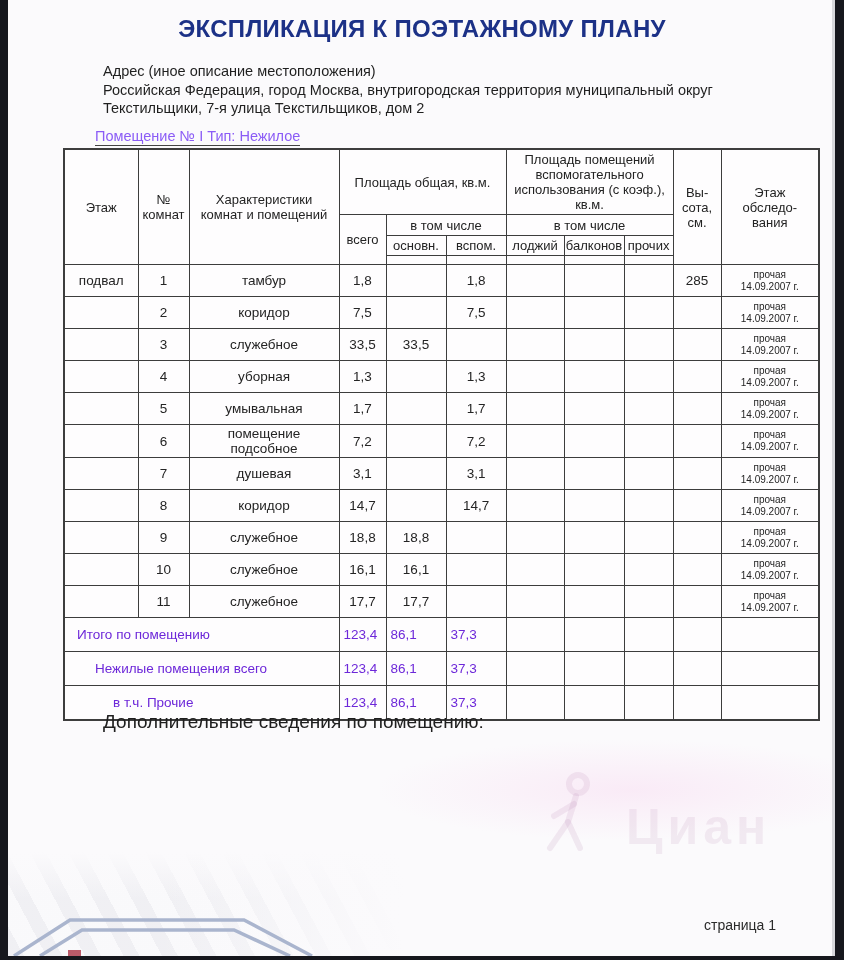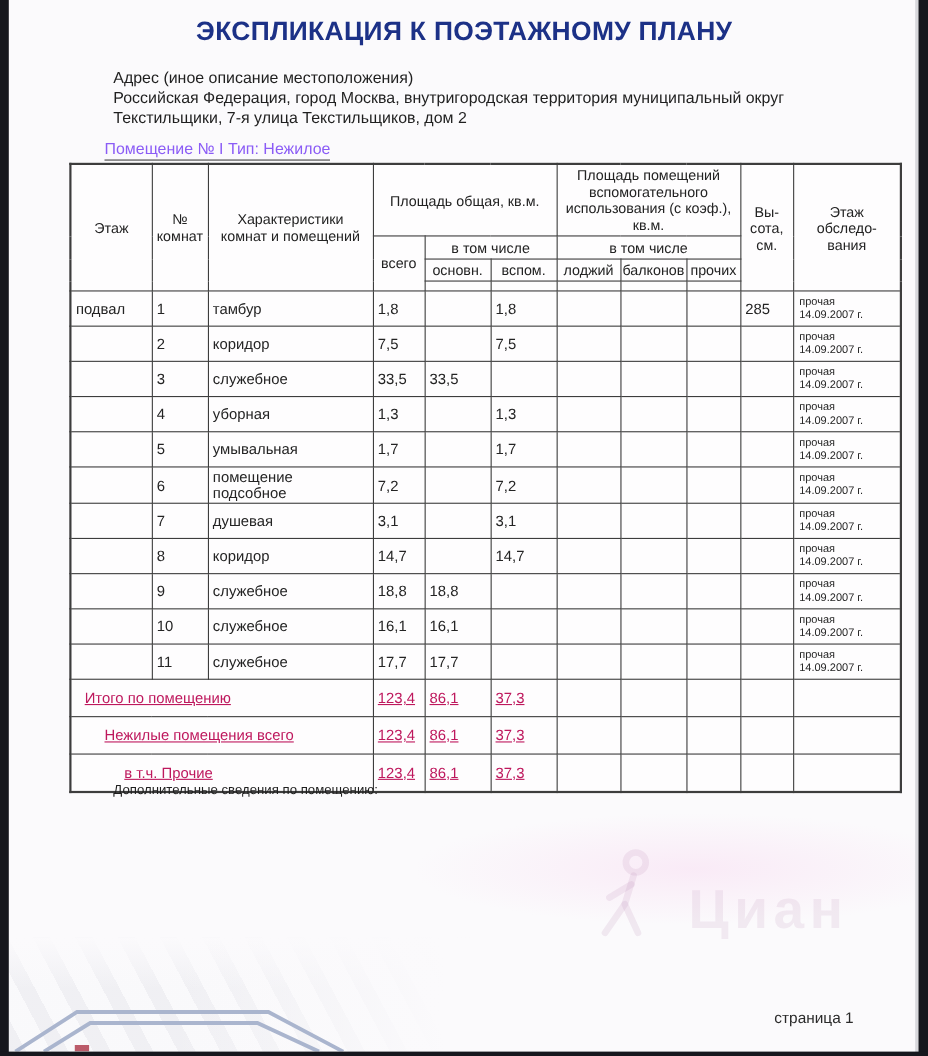--- a/index.html
+++ b/index.html
@@ -46,35 +46,35 @@
   table.explication { border:2px solid #3d3d3d; }
   th.hcell {
     font-size:13px; text-align:center; line-height:15px;
     white-space:pre-line; padding:2px 1px; color:#232323;
   }
   tr.hrow-a { height:51px; }
   tr.hrow-b { height:21px; }
   tr.hrow-c { height:15px; }
   tr.hrow-d { height:9px; }
   tr.hrow-d td { padding:0; }
-  tr.data-row { height:32px; }
+  tr.data-row { height:32px;text-align:center; }
   tr.data-row td { font-size:13.5px; padding:1px 4px; color:#242424; }
   tr.data-row td.date-cell {
     font-size:10px; line-height:12px; white-space:pre-line;
     padding:1px 5px; vertical-align:middle;
   }
   tr.summary-row { height:34px; }
-  tr.summary-row td { font-size:13.5px; padding:1px 4px; color:#be185d;text-decoration:underline; }
+  tr.summary-row td { font-size:13.5px; padding:1px 4px; color:#6d28d9; }
   td.sum-label-0 { padding-left:12px !important; }
   td.sum-label-1 { padding-left:30px !important; }
   td.sum-label-2 { padding-left:48px !important; }
 
   .additional-info {
     position:absolute; left:103px; top:711px;
-    font-size:12px; color:#1f1f1f;
+    font-size:19px; color:#1f1f1f;
   }
   .page-number {
     position:absolute; right:68px; top:917px;
     font-size:14px; color:#2a2a2a;
   }
 
   
   .pink-tint {
     position:absolute; left:380px; top:740px; width:456px; height:100px;
     background:radial-gradient(ellipse at 55% 50%, rgba(248,222,242,0.55), rgba(248,222,242,0) 72%);

